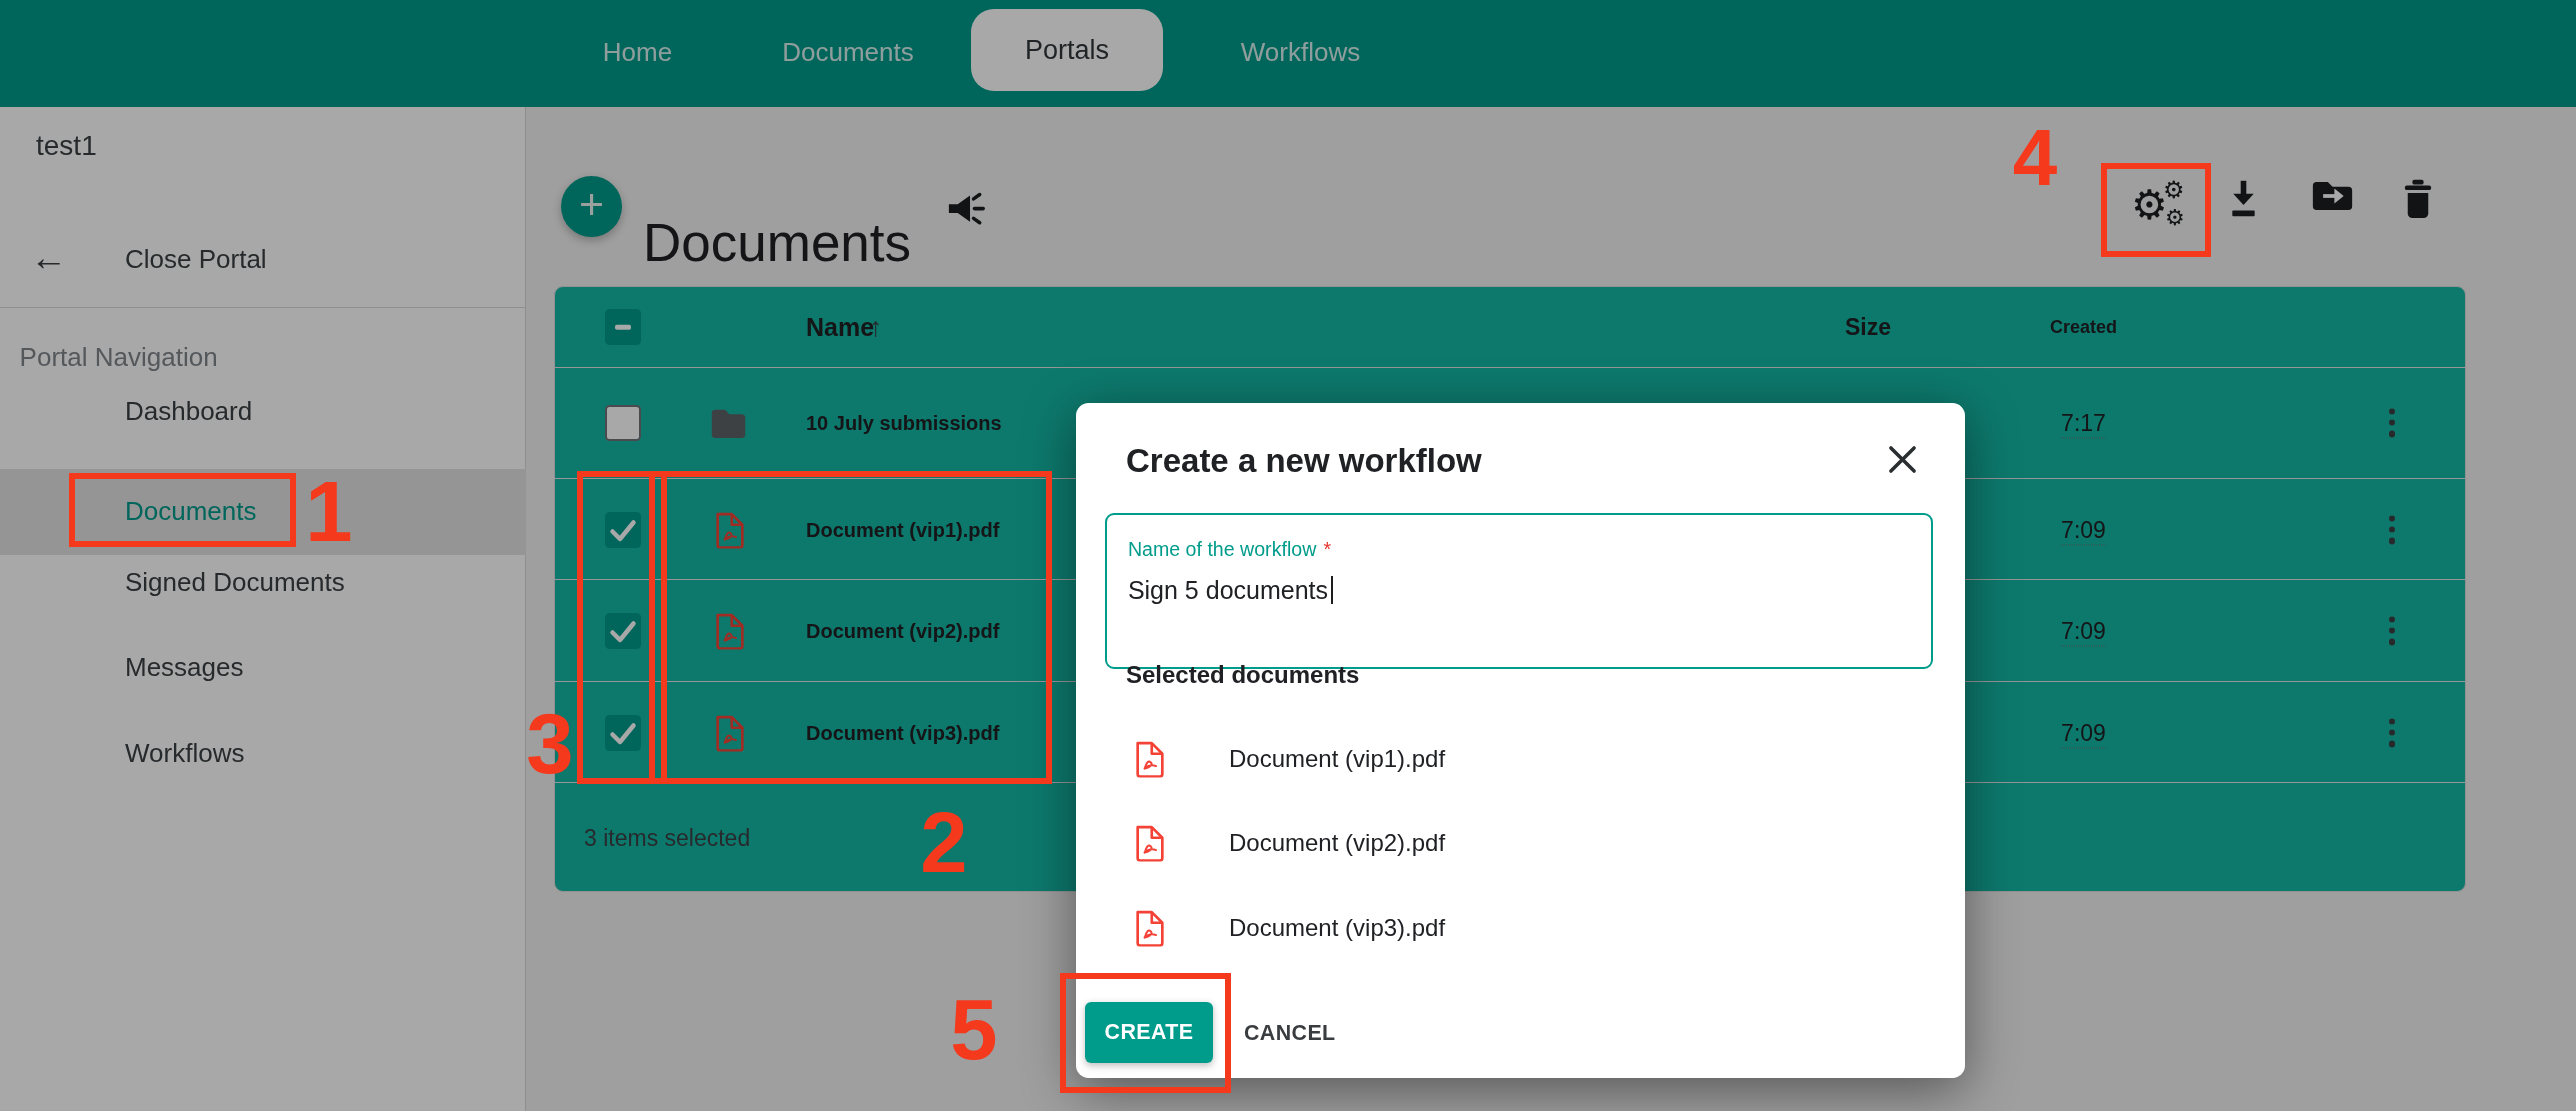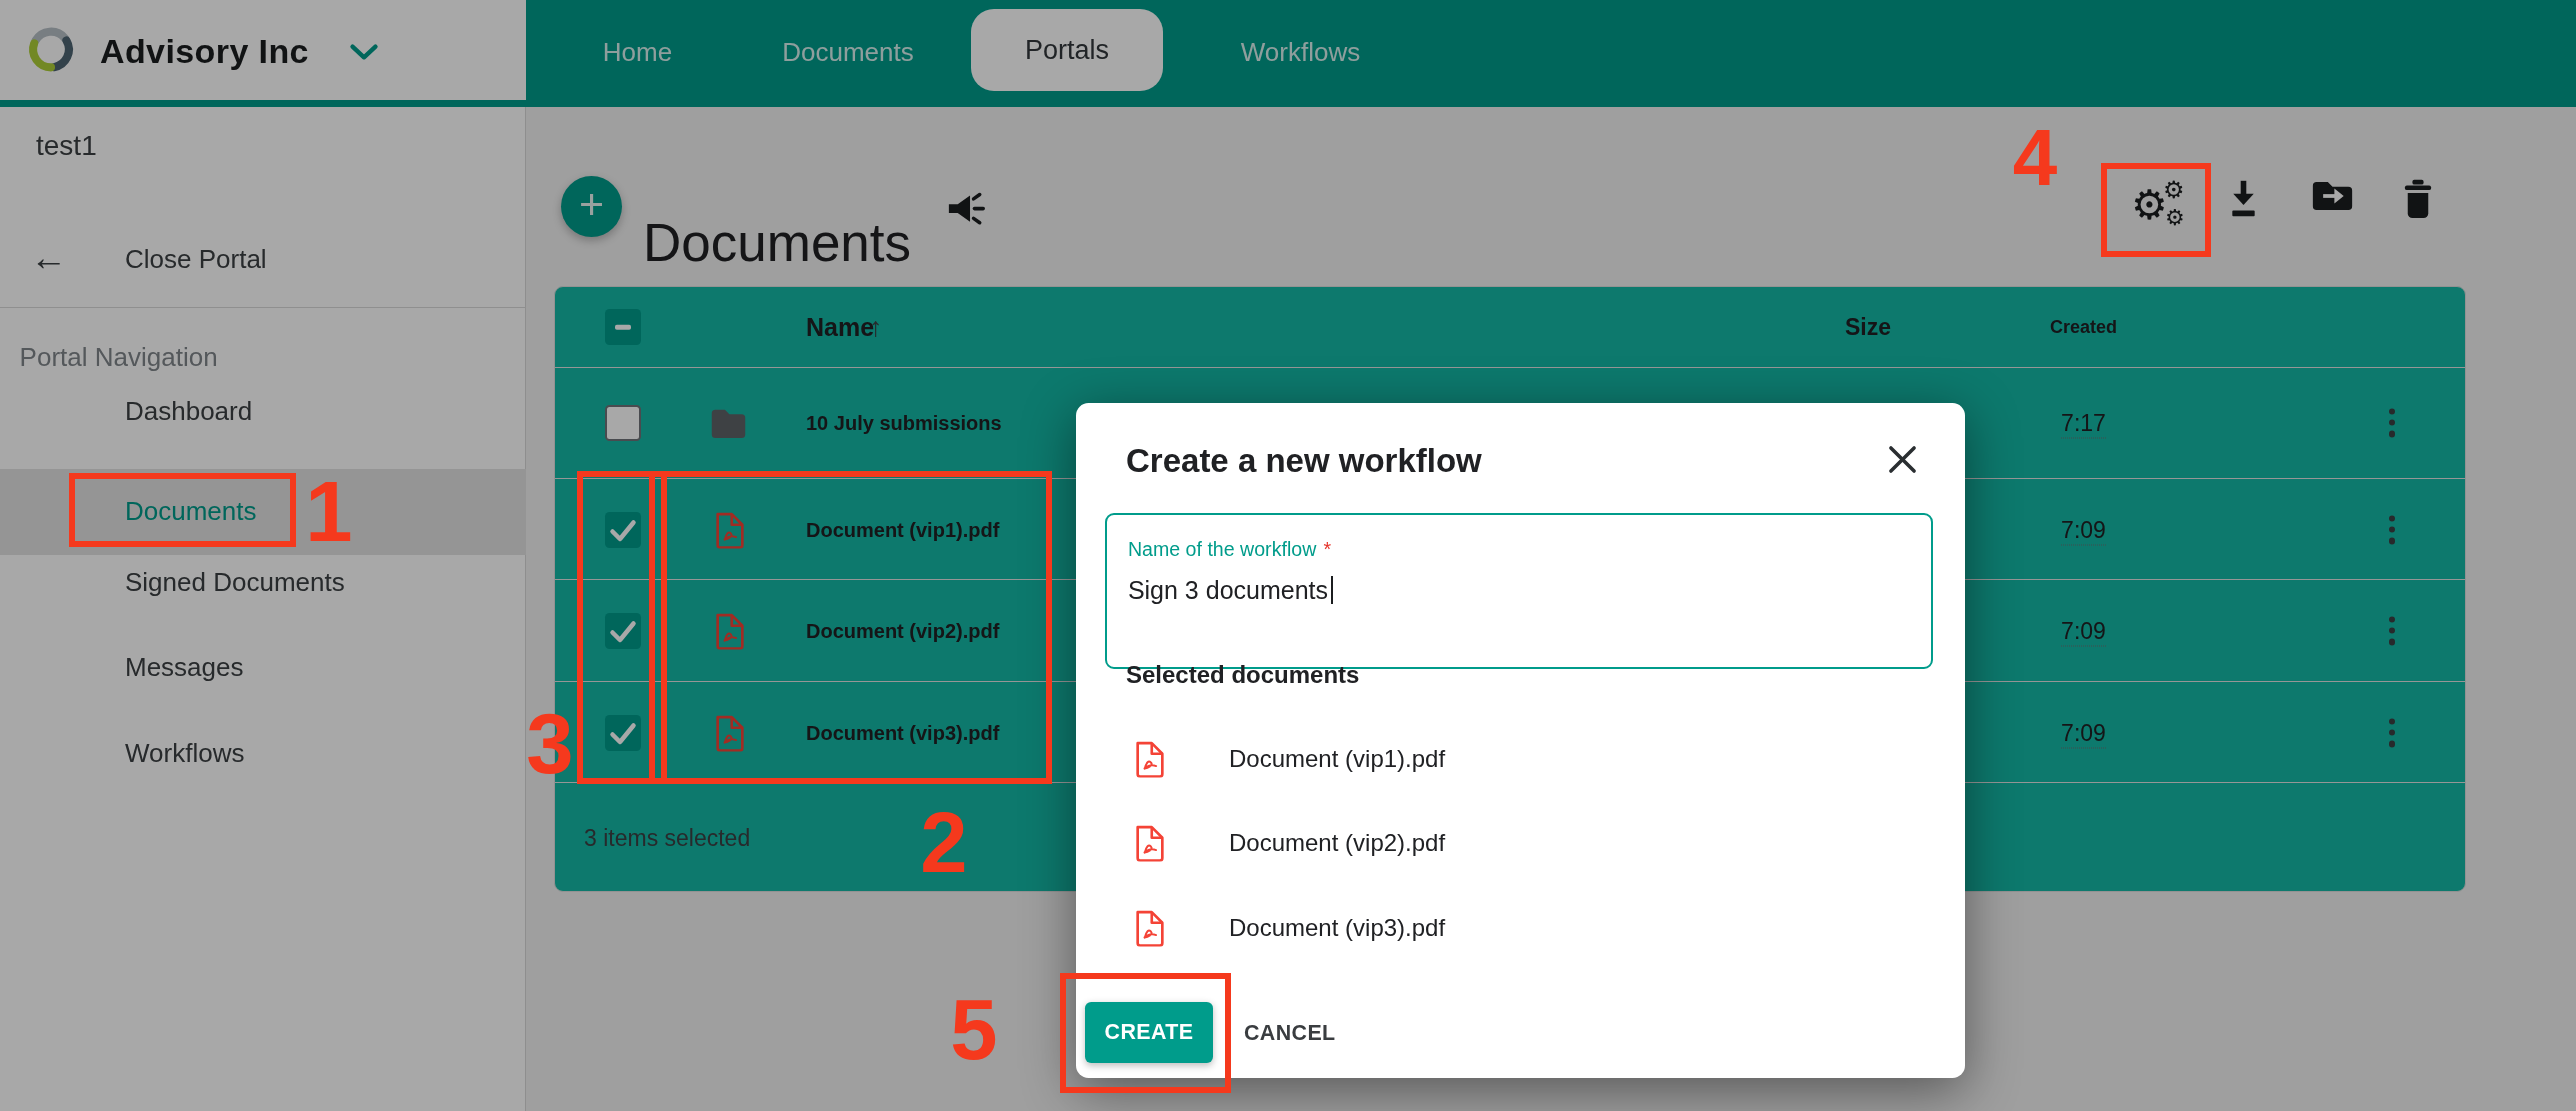--- a/index.html
+++ b/index.html
@@ -120,31 +120,20 @@
 </head>
 <body>
 
 <div id="app">
 
   <header class="topbar">
     <span class="nav-item nav-home">Home</span>
     <span class="nav-item nav-docs">Documents</span>
     <span class="nav-pill">Portals</span>
     <span class="nav-item nav-sigs">Workflows</span>
-    <div class="brand-block">
-      <svg class="logo" width="52" height="59" viewBox="0 0 64 64">
-        <path d="M13 21 A22 22 0 0 1 48.9 17.9" fill="none" stroke="#B6BFC5" stroke-width="10" stroke-linecap="round"></path>
-        <path d="M51 21 A22 22 0 0 1 35.8 53.7" fill="none" stroke="#4E6472" stroke-width="10" stroke-linecap="round"></path>
-        <path d="M32 54 A22 22 0 0 1 11.3 24.5" fill="none" stroke="#AECF38" stroke-width="10" stroke-linecap="round"></path>
-      </svg>
-      <span class="brand-text">Advisory Inc</span>
-      <svg class="brand-chevron" width="30" height="18" viewBox="0 0 34 20">
-        <polyline points="4,4 17,16 30,4" fill="none" stroke="#009C8B" stroke-width="5" stroke-linecap="round" stroke-linejoin="round"></polyline>
-      </svg>
-    </div>
   </header>
 
   <aside class="sidebar">
     <div class="client-name">test1</div>
     <span class="back-arrow">←</span>
     <span class="back-label">Close Portal</span>
     <div class="side-divider"></div>
     <div class="section-label">Portal Navigation</div>
     <div class="side-item si-dashboard">Dashboard</div>
     <div class="selected-band"></div>
@@ -288,21 +277,21 @@
     <div class="modal-title">Create a new workflow</div>
     <svg class="modal-close" width="41" height="41" viewBox="0 0 46 46">
       <line x1="10" y1="10" x2="36" y2="36" stroke="#2A2E31" stroke-width="4" stroke-linecap="round"></line>
       <line x1="36" y1="10" x2="10" y2="36" stroke="#2A2E31" stroke-width="4" stroke-linecap="round"></line>
     </svg>
     <div class="field">
       <div class="field-label">
         <span>Name of the workflow</span><span class="field-required">*</span>
       </div>
       <div class="field-value">
-        <span>Sign 3 documents</span><span class="caret"></span>
+        <span>Sign 5 documents</span><span class="caret"></span>
       </div>
     </div>
     <div class="sel-docs-label">Selected documents</div>
 
     <div class="mdoc mdoc-1">
       <svg class="micon" width="30" height="37" viewBox="0 0 34 42">
         <path d="M3 3 h16 l12 12 v23 a3 3 0 0 1 -3 3 H6 a3 3 0 0 1 -3 -3 z" fill="none" stroke="#F44336" stroke-width="3" stroke-linejoin="round"></path>
         <path d="M19 3 v12 h12" fill="none" stroke="#F44336" stroke-width="3" stroke-linejoin="round"></path>
         <path d="M11 32 q3 -11 7 -7 q3 3 -4 6 q-6 2 -1 -1 q5 -3 11 -1" fill="none" stroke="#F44336" stroke-width="2.2" stroke-linecap="round"></path>
       </svg>

